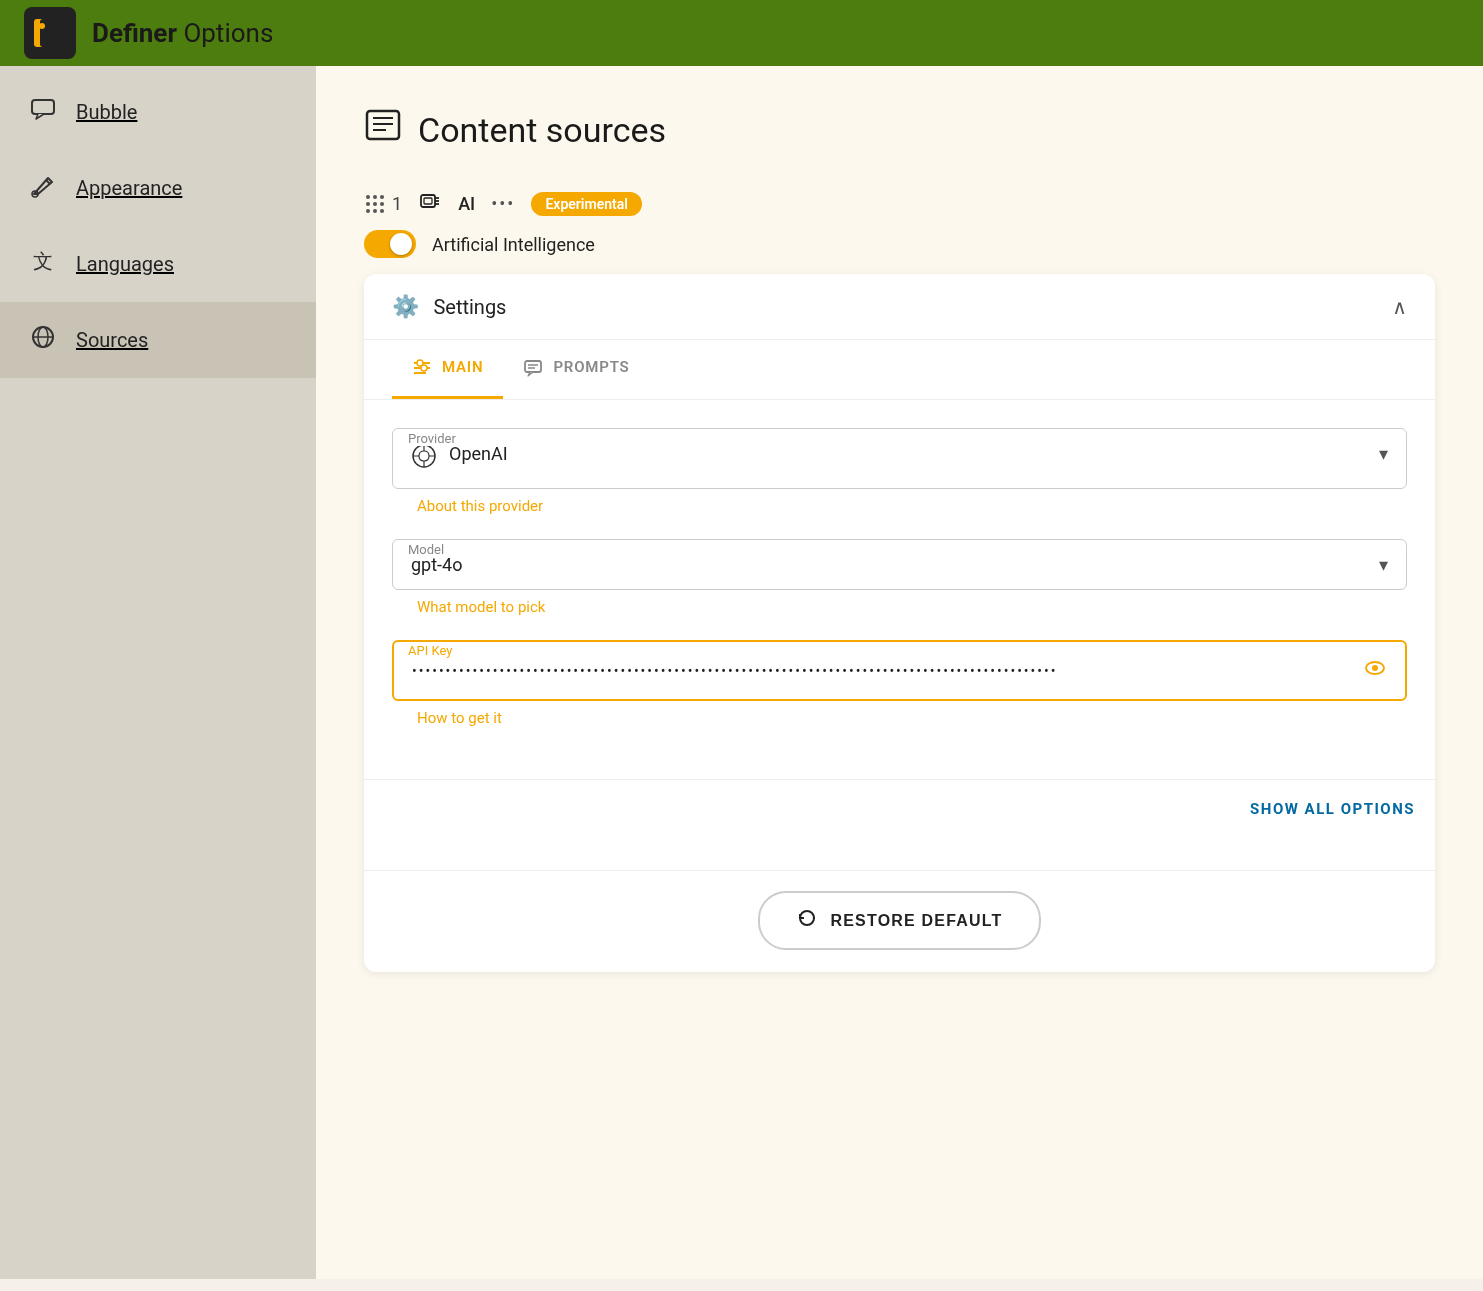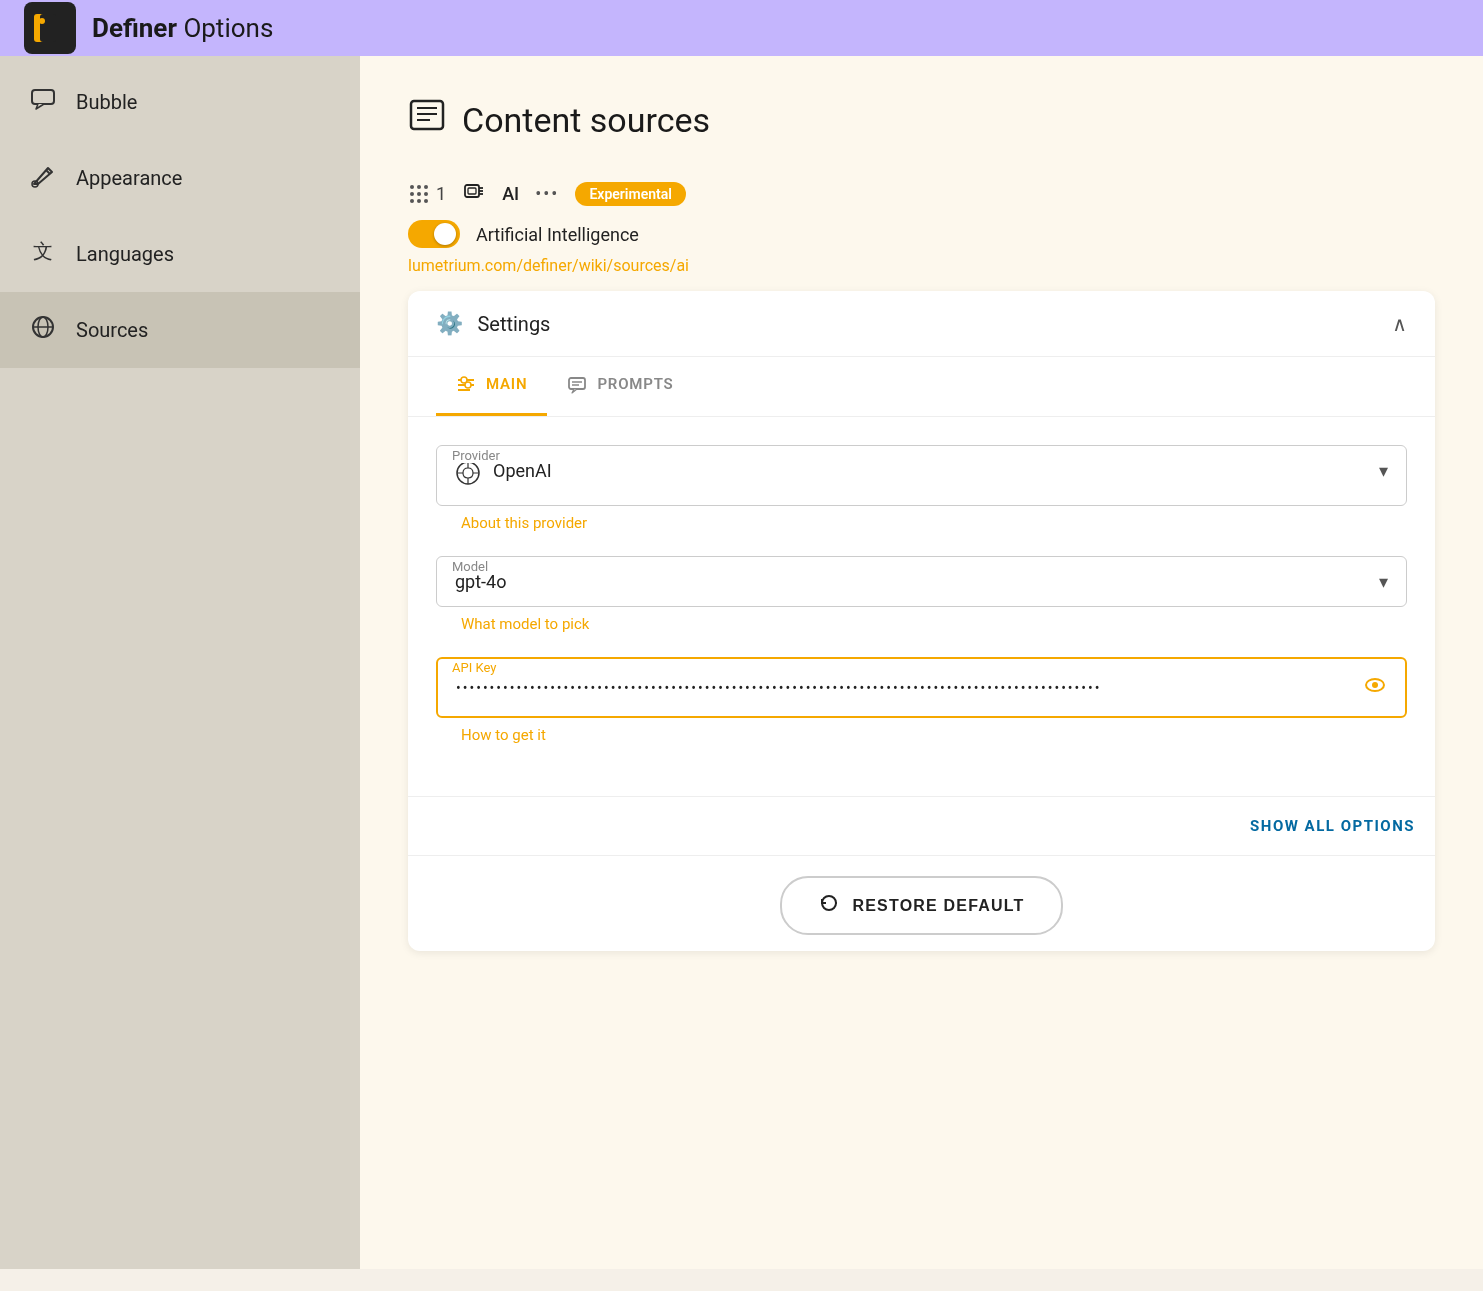--- a/index.html
+++ b/index.html
@@ -1,21 +1,21 @@
 <!DOCTYPE html>
 <html><head>
   <meta charset="utf-8">
   <style>
     * { box-sizing: border-box; margin: 0; padding: 0; }
     body { font-family: 'Roboto', Arial, sans-serif; background: #f5f0e8; width: 1483px; min-height: 1291px; }
 
     
     .header {
-      background: #c4b5fd;
-      height: 56px;
+      background: #4d7c0f;
+      height: 66px;
       display: flex;
       align-items: center;
       padding: 0 24px;
       gap: 16px;
     }
     .header-logo {
       width: 52px;
       height: 52px;
       background: #222;
       border-radius: 8px;
@@ -32,24 +32,25 @@
       font-weight: 400;
       color: #1a1a1a;
     }
     .header-title span.bold { font-weight: 700; }
 
     
     .layout { display: flex; min-height: calc(1291px - 78px); }
 
     
     .sidebar {
-      width: 360px;
+      width: 316px;
       background: #d8d3c8;
       flex-shrink: 0;
       padding-top: 8px;
+      text-decoration: underline;
     }
     .sidebar-item {
       display: flex;
       align-items: center;
       gap: 20px;
       padding: 22px 30px;
       cursor: pointer;
       font-size: 20px;
       color: #222;
       border-radius: 0;
@@ -246,22 +247,23 @@
       letter-spacing: 1.5px;
       color: #0369a1;
       cursor: pointer;
       border-top: 1px solid #eee;
     }
 
     
     .restore-default-row {
       display: flex;
       justify-content: center;
-      padding: 20px 28px 16px;
+      padding: 20px 28px 22px;
       border-top: 1px solid #eee;
+      margin-top: 32px;
     }
     .restore-default-btn {
       display: flex;
       align-items: center;
       gap: 12px;
       padding: 14px 36px;
       border: 2px solid #ccc;
       border-radius: 28px;
       background: #fff;
       font-size: 16px;
@@ -373,23 +375,20 @@
           </svg>
         </span>
         <span class="source-name">AI</span>
         <span class="source-more">•••</span>
         <span class="badge-experimental">Experimental</span>
       </div>
 
       <div class="toggle-row">
         <div class="toggle"></div>
         <span class="source-description">Artificial Intelligence</span>
-      </div>
-      <div style="margin-left: 0; margin-bottom: 12px;">
-        <a class="source-link" href="#">lumetrium.com/definer/wiki/sources/ai</a>
       </div>
 
       <div class="settings-panel">
 
         <div class="settings-header">
           <div class="settings-title-row">
             <span class="settings-gear">⚙️</span>
             <span class="settings-title">Settings</span>
           </div>
           <span class="settings-collapse">∧</span>

